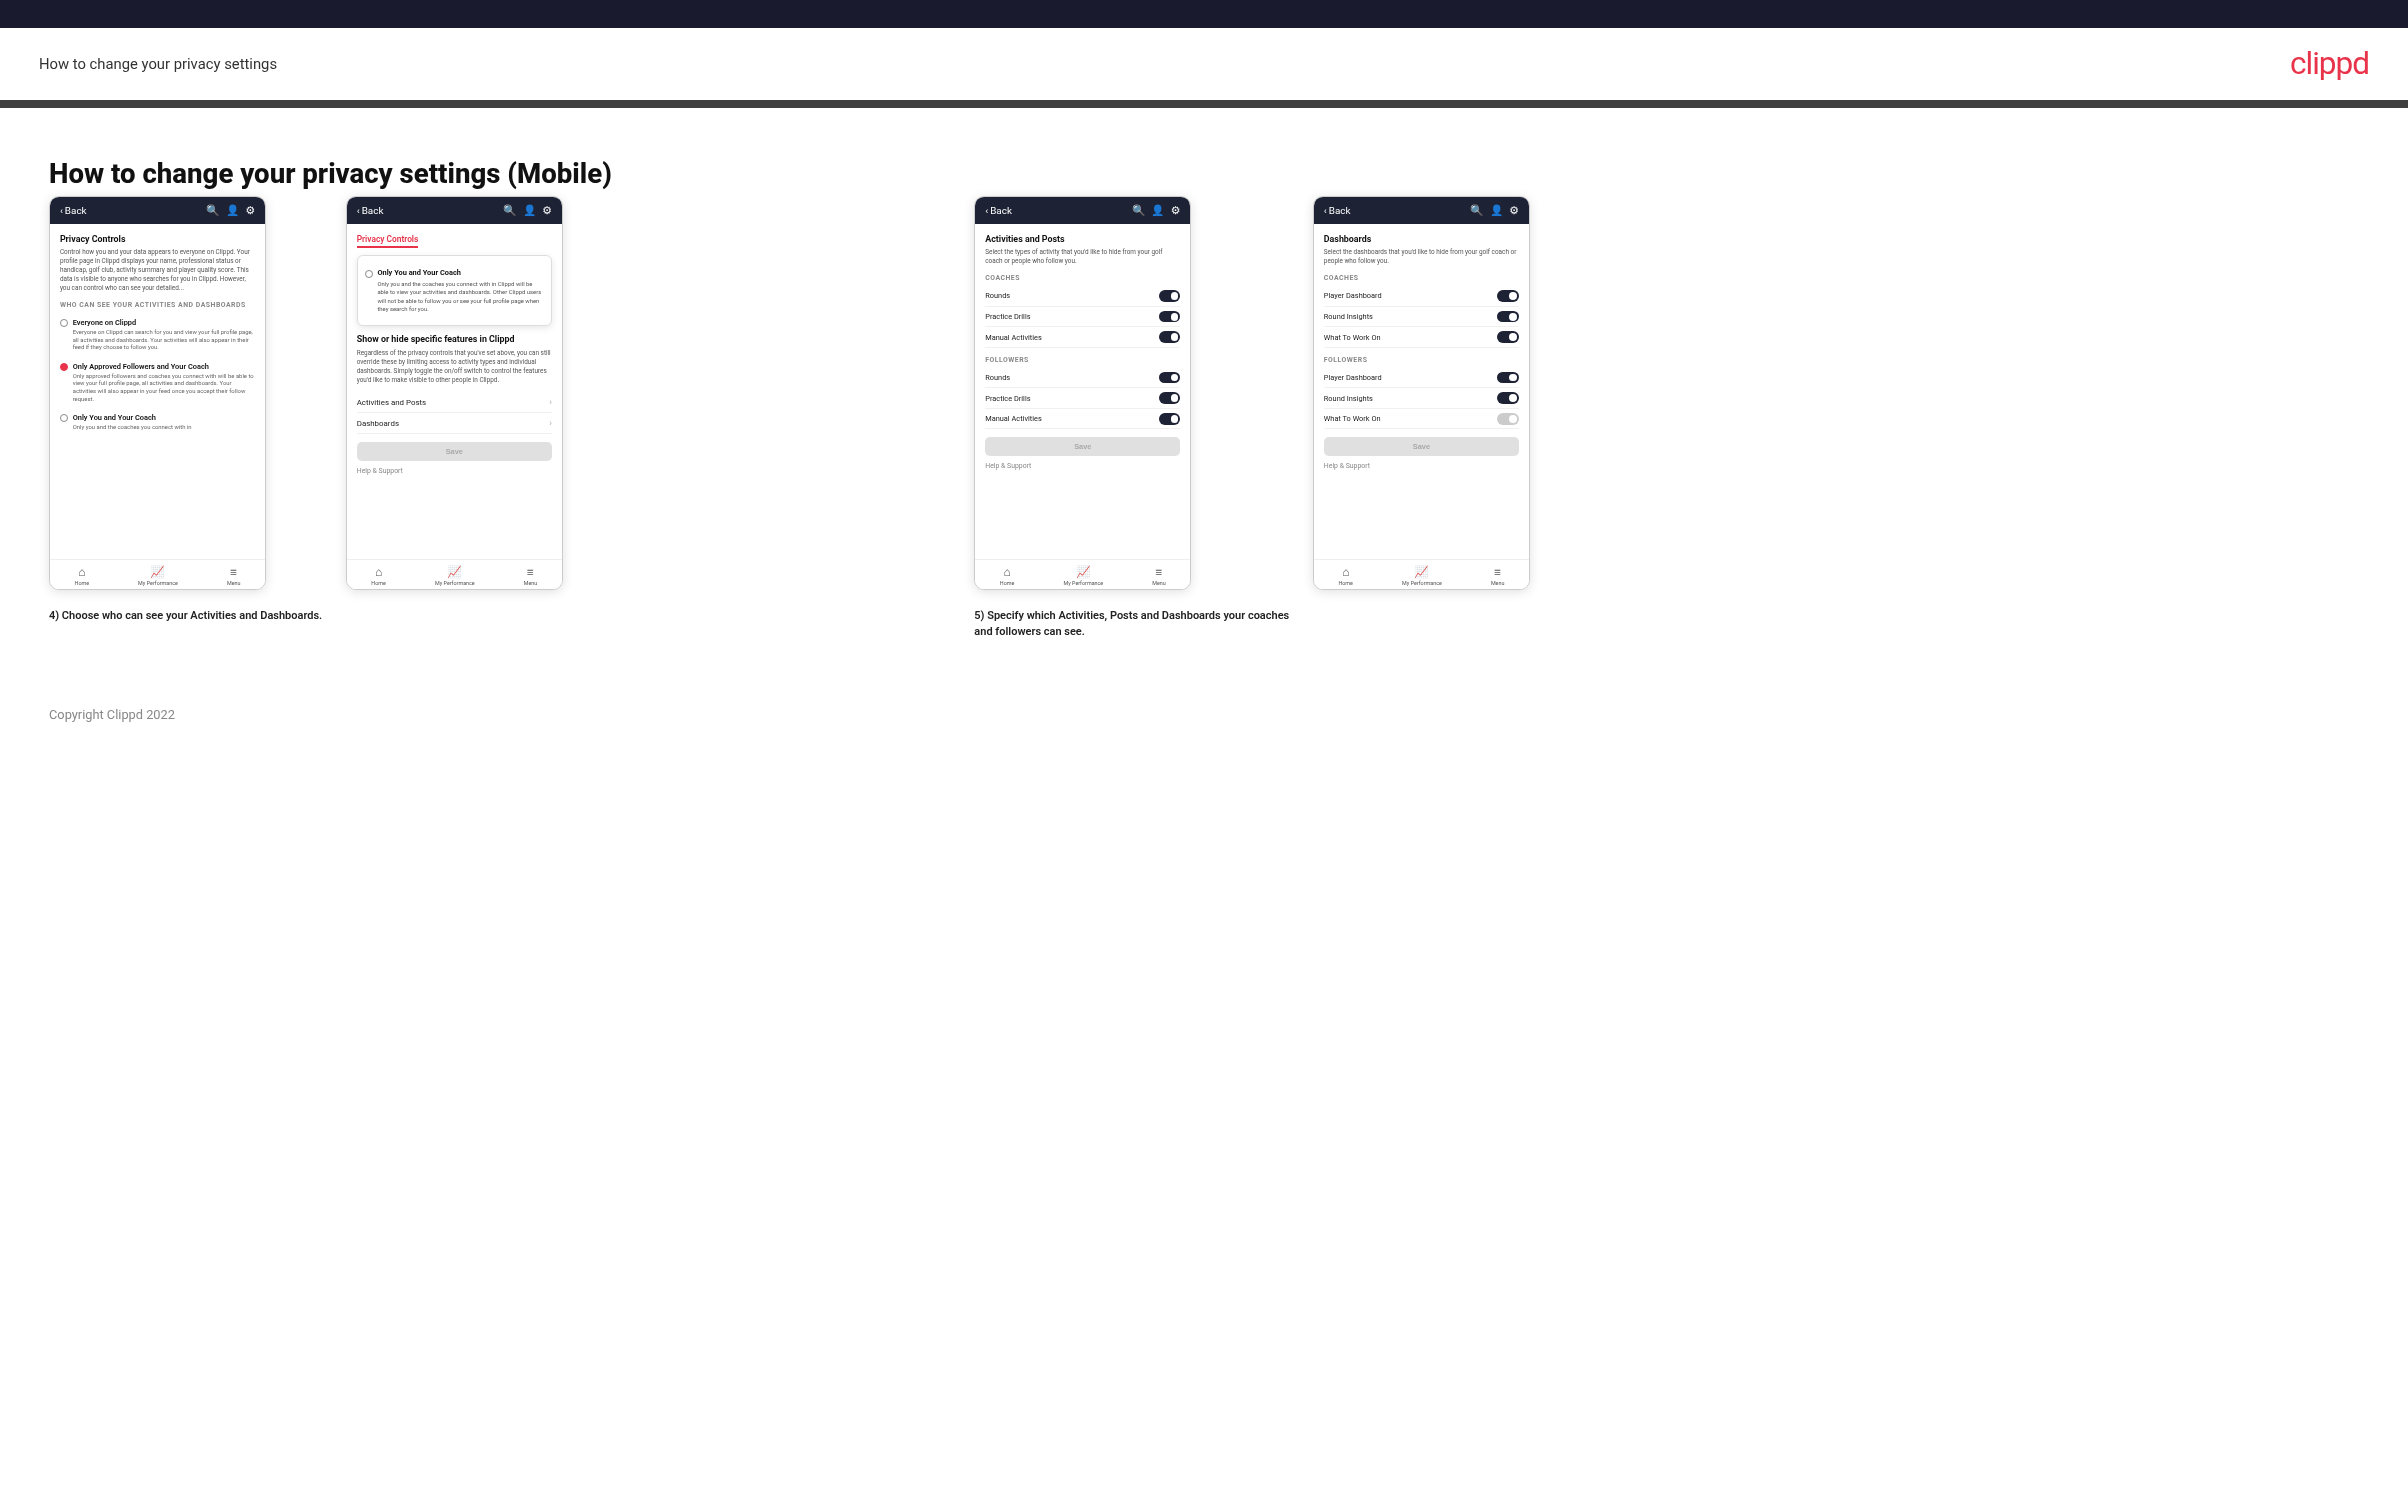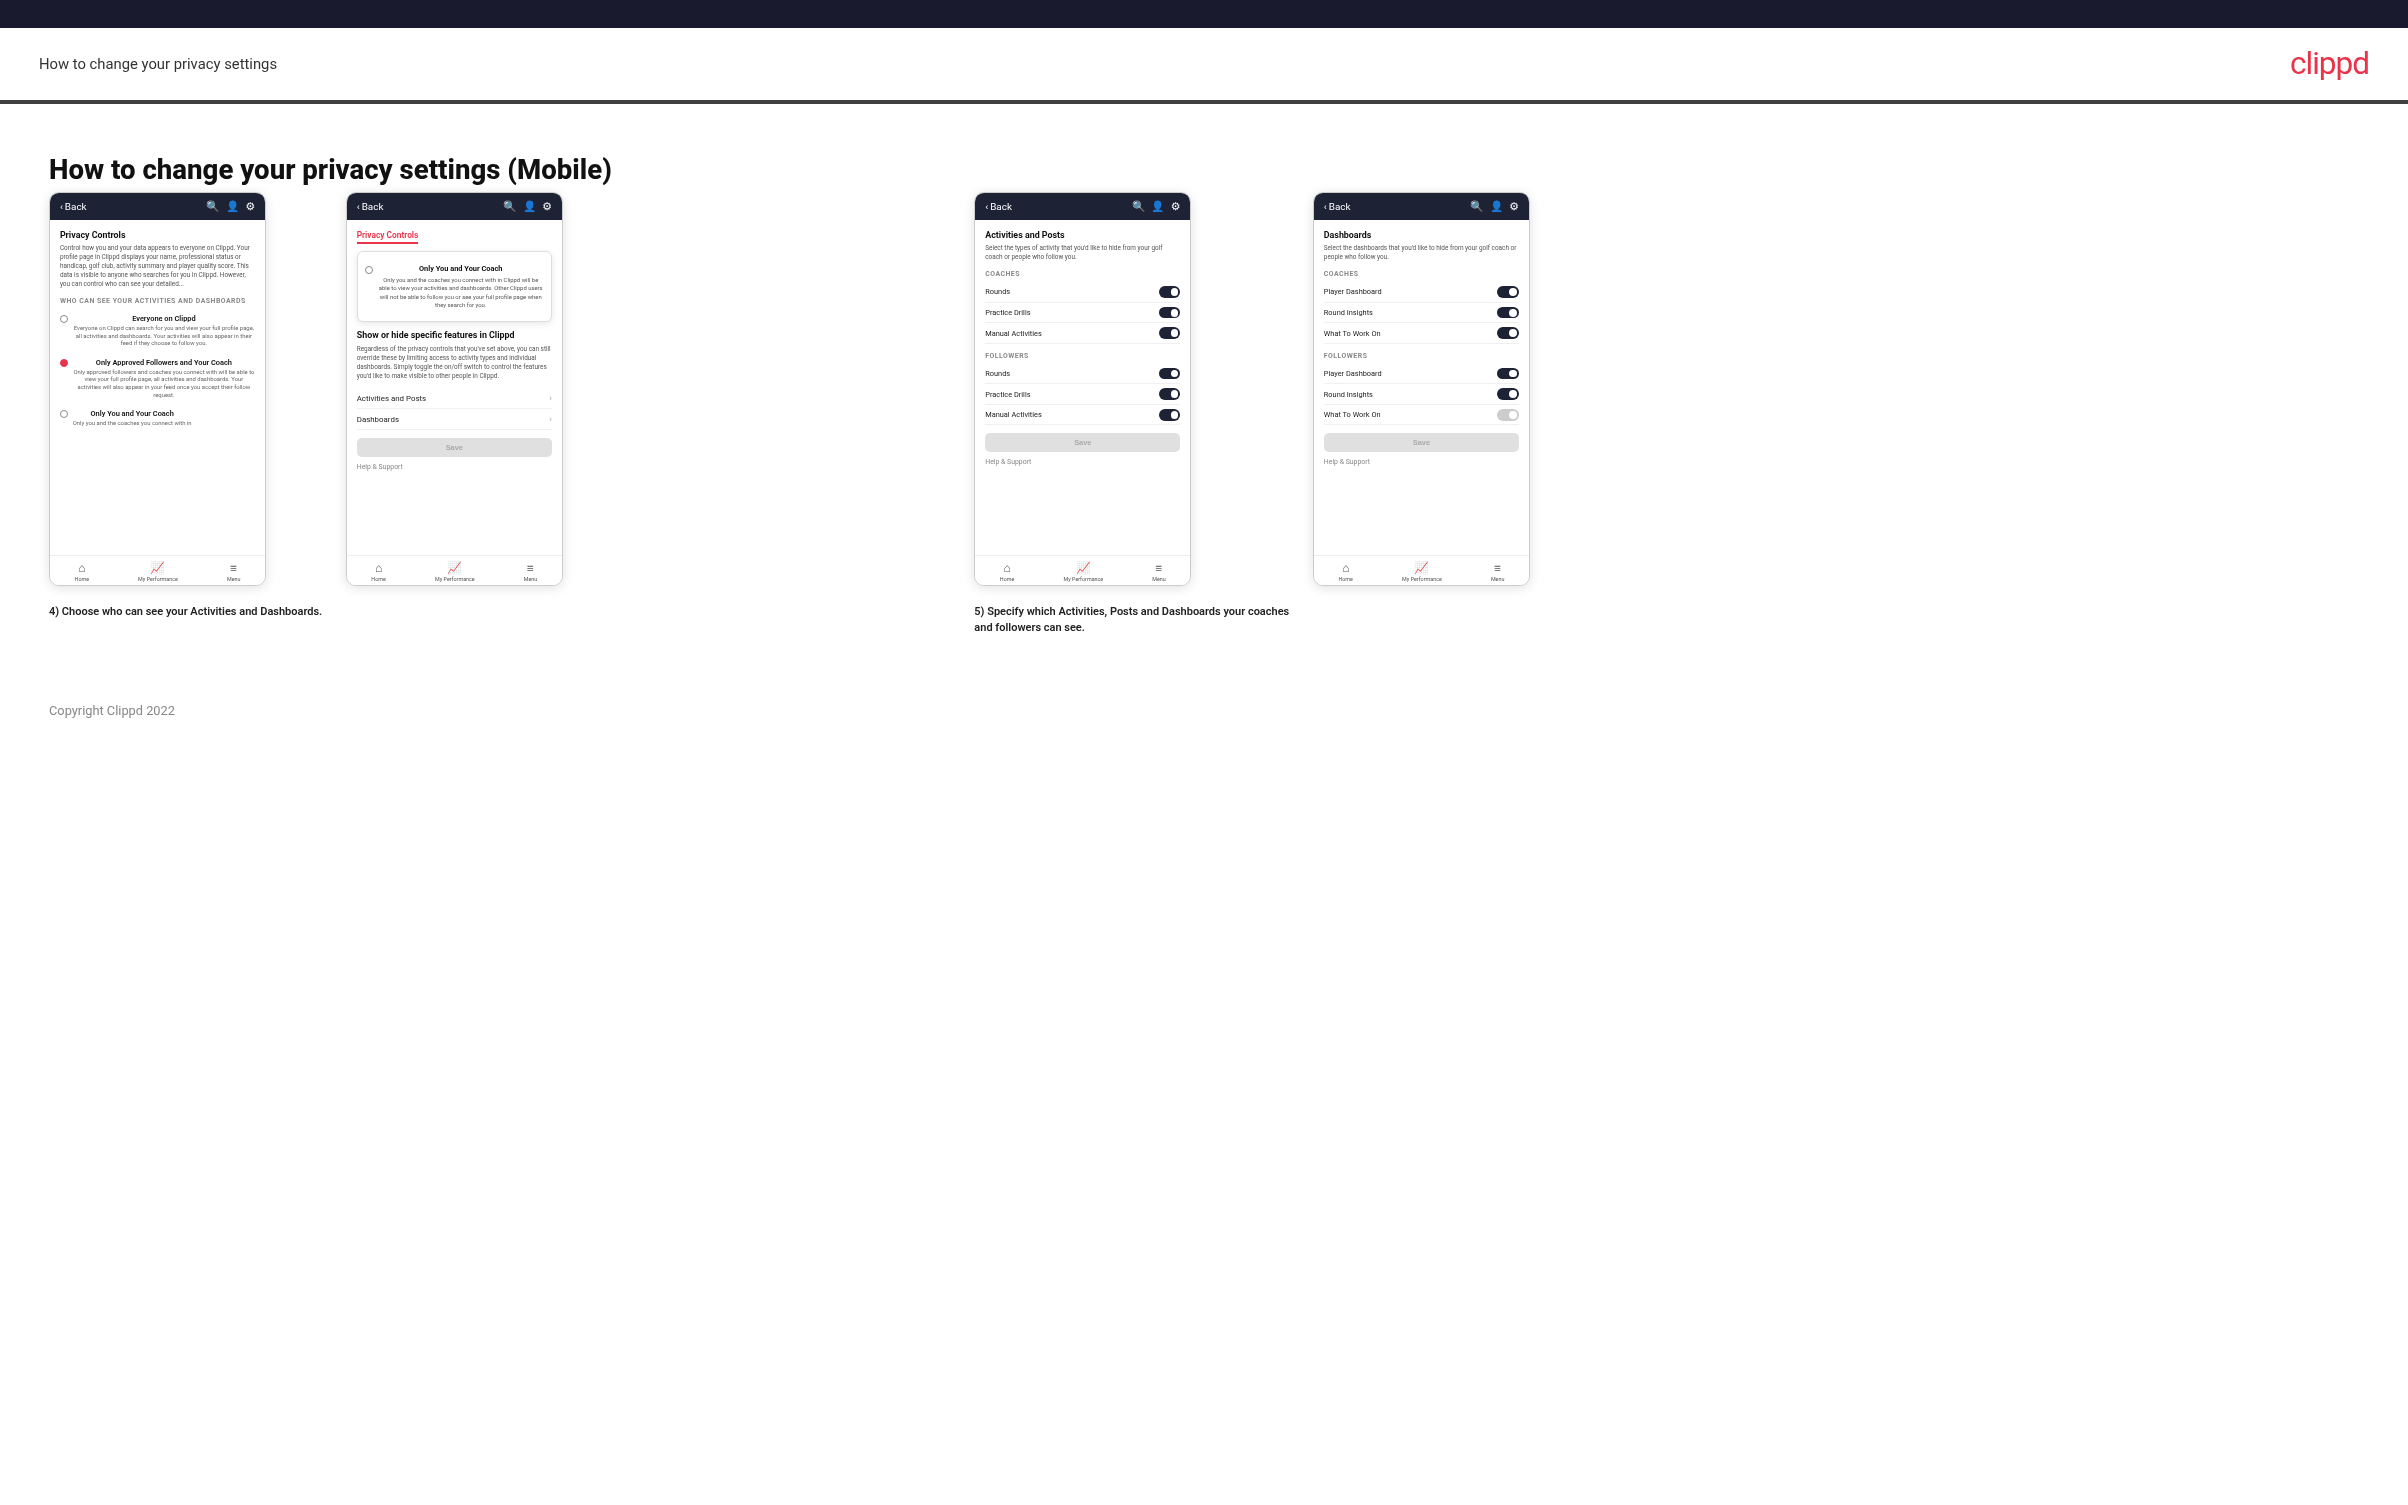--- a/index.html
+++ b/index.html
@@ -15,21 +15,21 @@
       height: 27.6px;
       width: 100%;
     }
 
     
     .header {
       display: flex;
       align-items: center;
       justify-content: space-between;
       padding: 17.7px 39px;
-      border-bottom: 4px solid #404040;
+      border-bottom: 8px solid #404040;
     }
     .header-title {
       font-size: 14.8px;
       color: #333;
     }
     .logo {
       font-size: 31.5px;
       font-weight: 400;
       color: #e8334a;
       letter-spacing: -1px;
@@ -154,21 +154,20 @@
       background: #fff;
       border-radius: 50%;
     }
 
     
     .radio-option {
       display: flex;
       align-items: flex-start;
       gap: 4.9px;
       padding: 4.9px 0;
-      text-align: center;
     }
     .radio-circle {
       width: 7.9px;
       height: 7.9px;
       border-radius: 50%;
       border: 1.5px solid #888;
       margin-top: 1px;
       flex-shrink: 0;
     }
     .radio-circle.selected {

